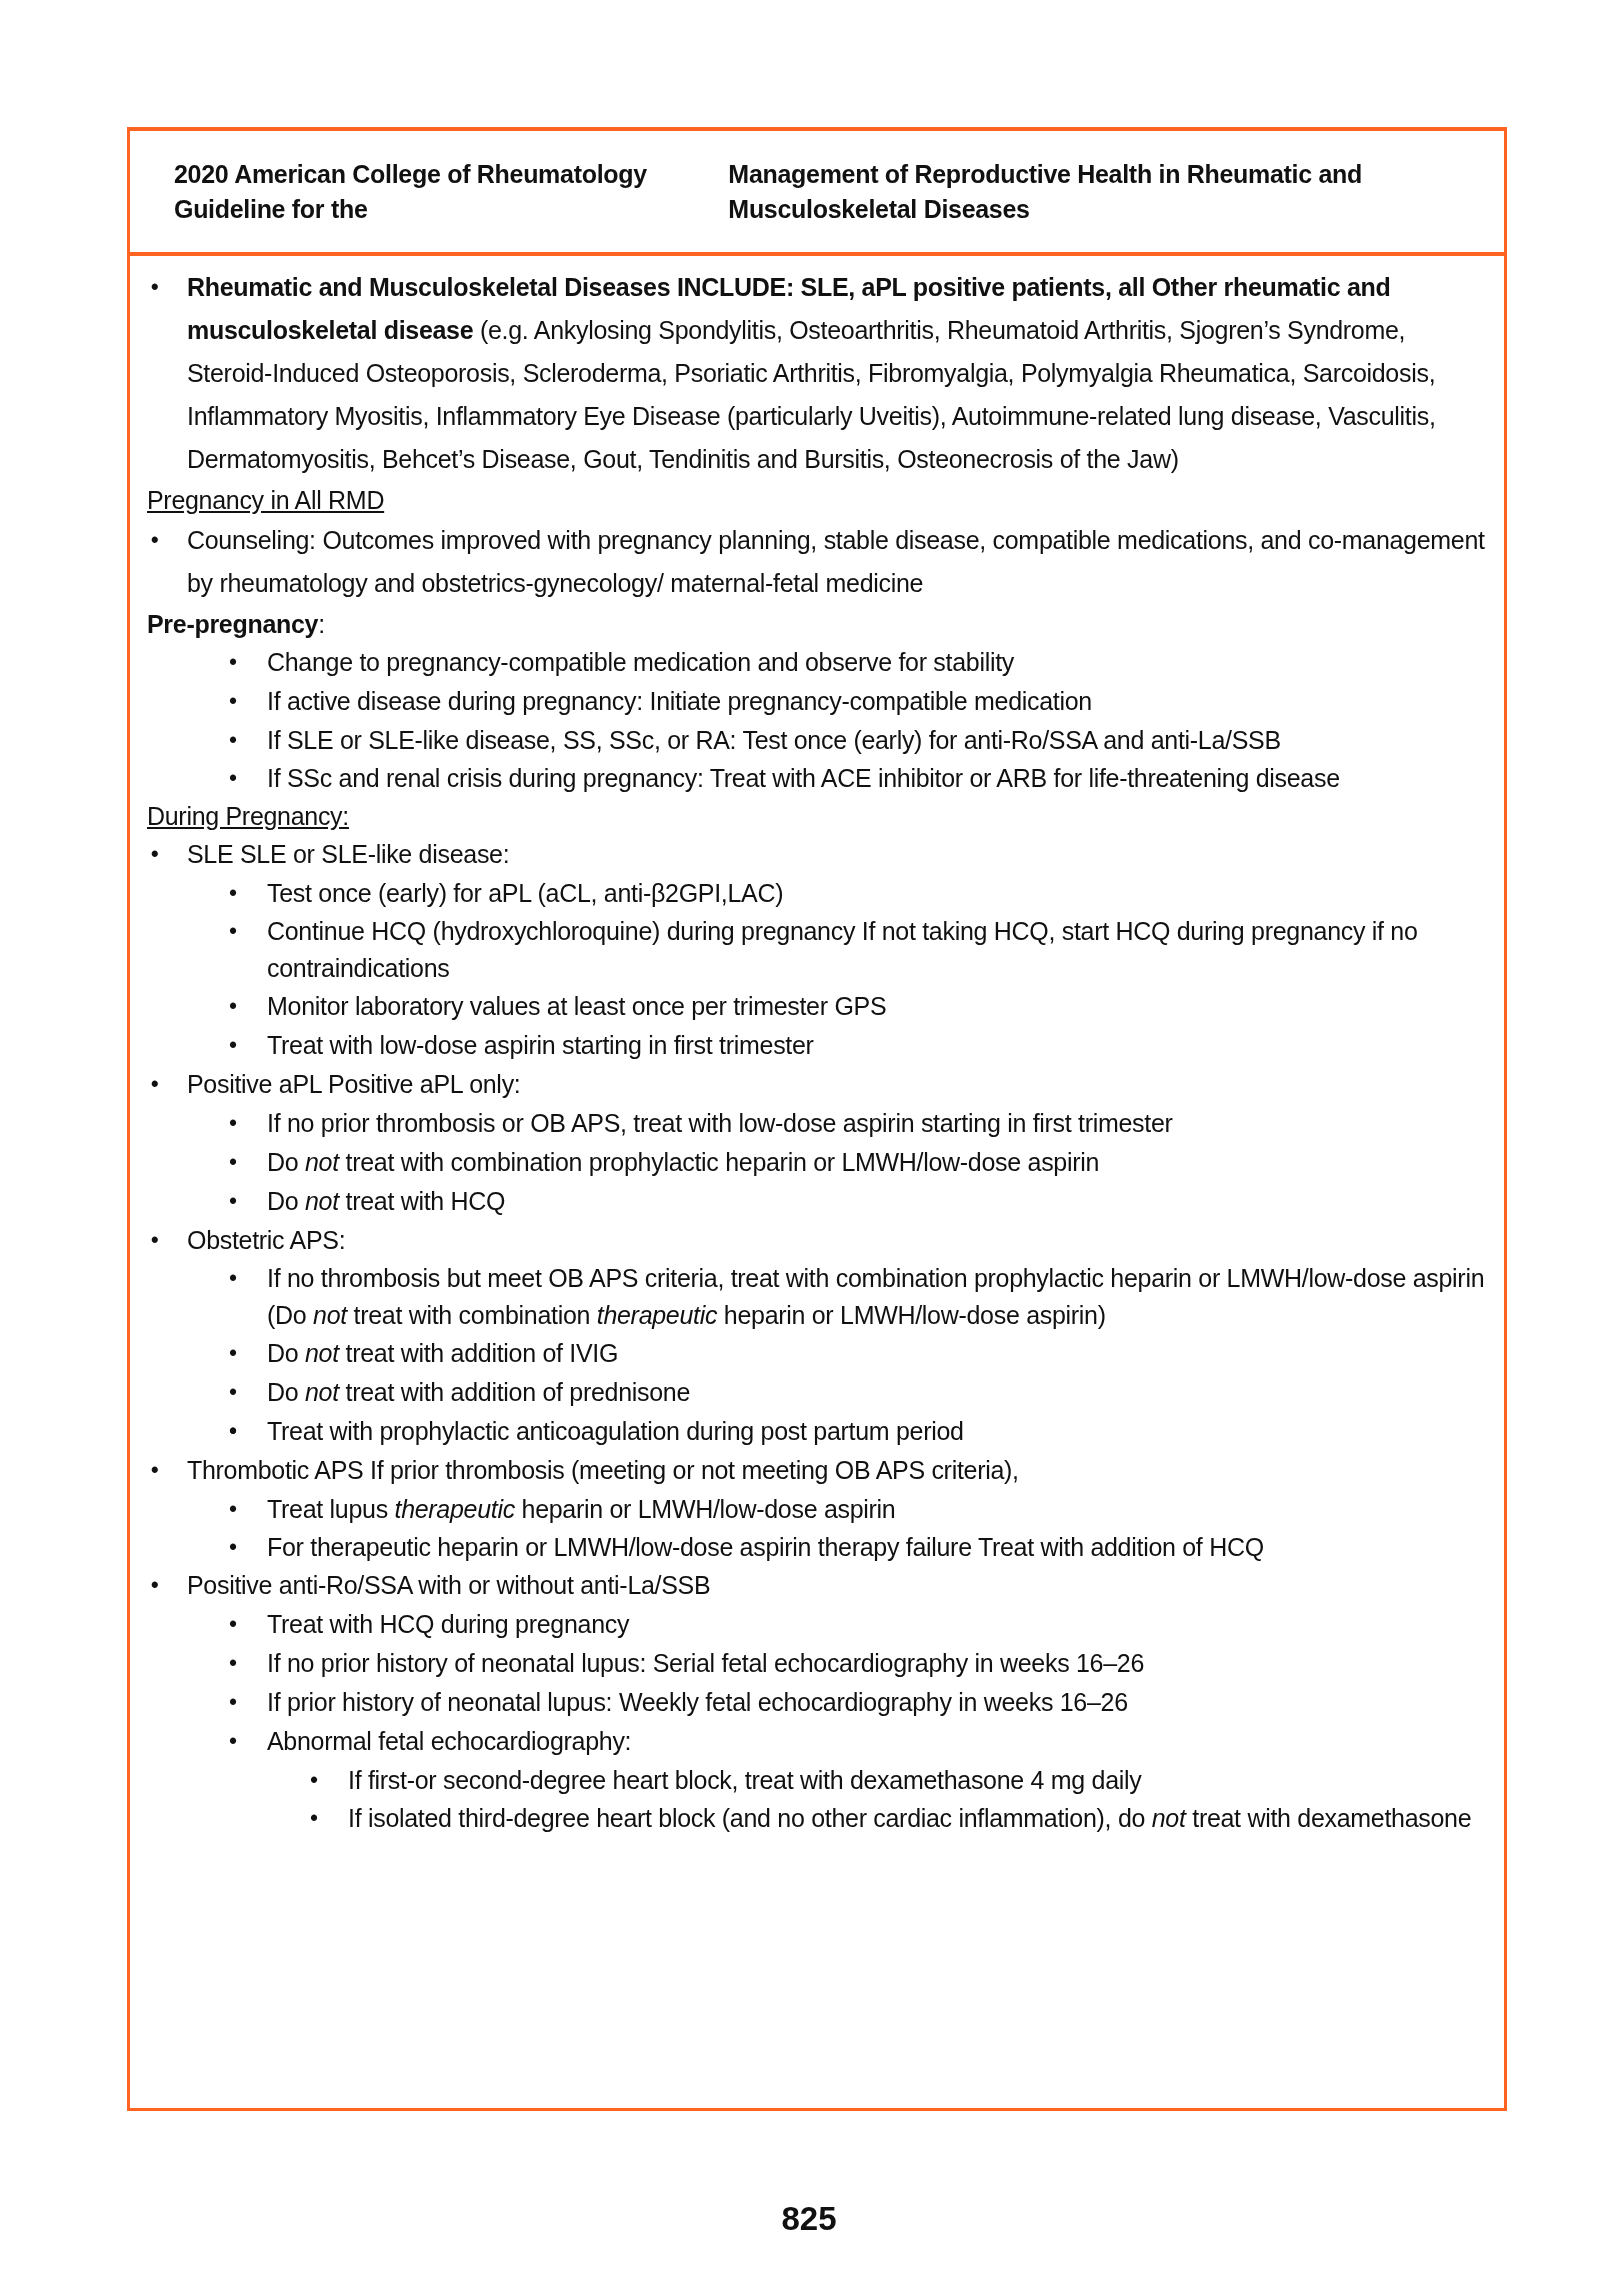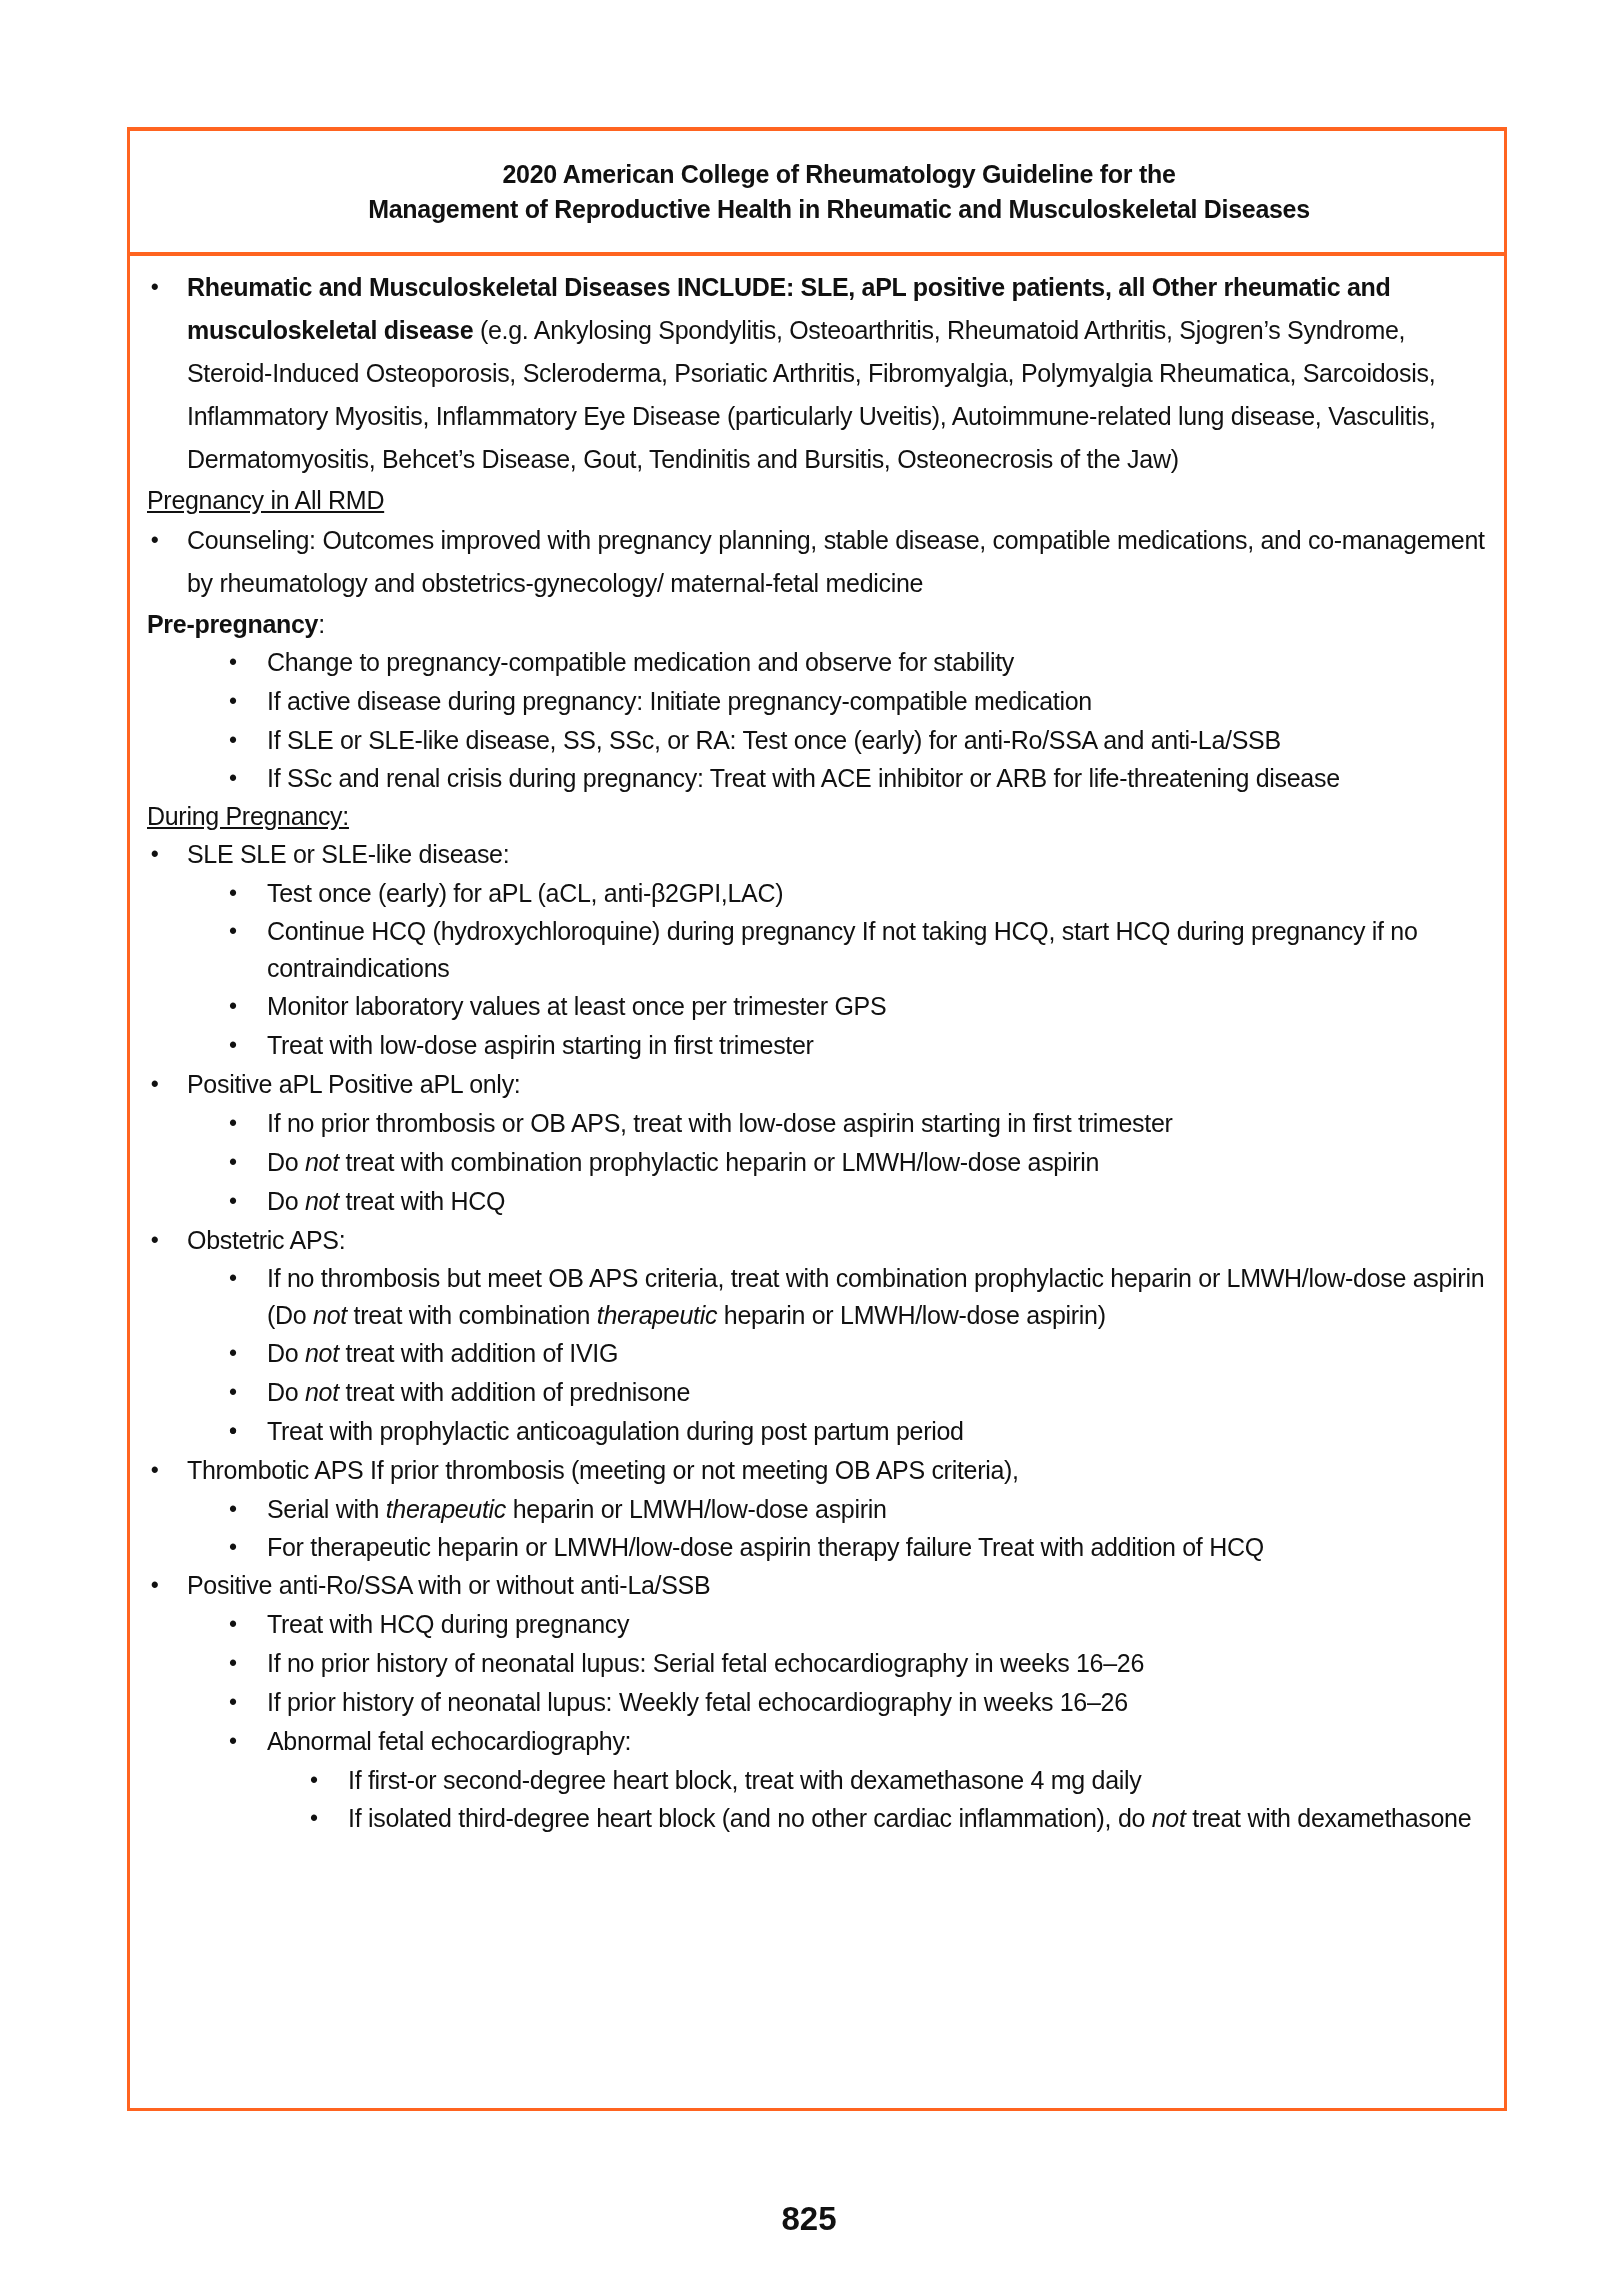--- a/index.html
+++ b/index.html
@@ -1,21 +1,21 @@
 <!DOCTYPE html>
 <html><head>
 <meta charset="utf-8">
 <style>
   html, body { margin: 0; padding: 0; background: #ffffff; }
   body { width: 1618px; height: 2273px; position: relative; overflow: hidden;
          font-family: "Liberation Sans", "DejaVu Sans", sans-serif; color: #111; }
   .frame { position: absolute; left: 127px; top: 127px; width: 1374px; height: 1977px;
            border: 3.8px solid #ff6420; border-top-width: 4.8px; box-sizing: content-box; }
   .title-box { height: 121px; border-bottom: 4.8px solid #ff6420; display: flex;
-               flex-direction: column; justify-content: center; align-items: center; padding-left: 44px; }
+               justify-content: center; align-items: center; padding-left: 44px; }
   .title-line { font-weight: bold; font-size: 25px; line-height: 35px; letter-spacing: -0.3px; }
   .content { padding: 9.6px 17px 0 17px; font-size: 25px; letter-spacing: -0.3px; }
   .row { position: relative; line-height: 39px; }
   .row.wrap { line-height: 43px; }
   .row .bullet { position: absolute; top: 0; font-size: 23px; }
   .l1 { padding-left: 40px; }
   .l1 .bullet { left: 3.8px; }
   .l2 { padding-left: 120px; }
   .l2 .bullet { left: 82px; }
   .l3 { padding-left: 201px; }
@@ -132,21 +132,21 @@
       <span class="bullet">•</span>
       <span>Treat with prophylactic anticoagulation during post partum period</span>
     </div>
 
     <div class="row l1">
       <span class="bullet">•</span>
       <span class="u">Thrombotic APS</span><span> If prior thrombosis (meeting or not meeting OB APS criteria),</span>
     </div>
     <div class="row l2">
       <span class="bullet">•</span>
-      <span>Serial with </span><span class="i">therapeutic</span><span> heparin or LMWH/low-dose aspirin</span>
+      <span>Treat lupus </span><span class="i">therapeutic</span><span> heparin or LMWH/low-dose aspirin</span>
     </div>
     <div class="row l2" style="line-height:37px;">
       <span class="bullet">•</span>
       <span>For therapeutic heparin or LMWH/low-dose aspirin therapy </span><span class="u">failure</span><span> Treat with addition of HCQ</span>
     </div>
 
     <div class="row l1">
       <span class="bullet">•</span>
       <span class="u">Positive anti-Ro/SSA with or without anti-La/SSB</span>
     </div>

